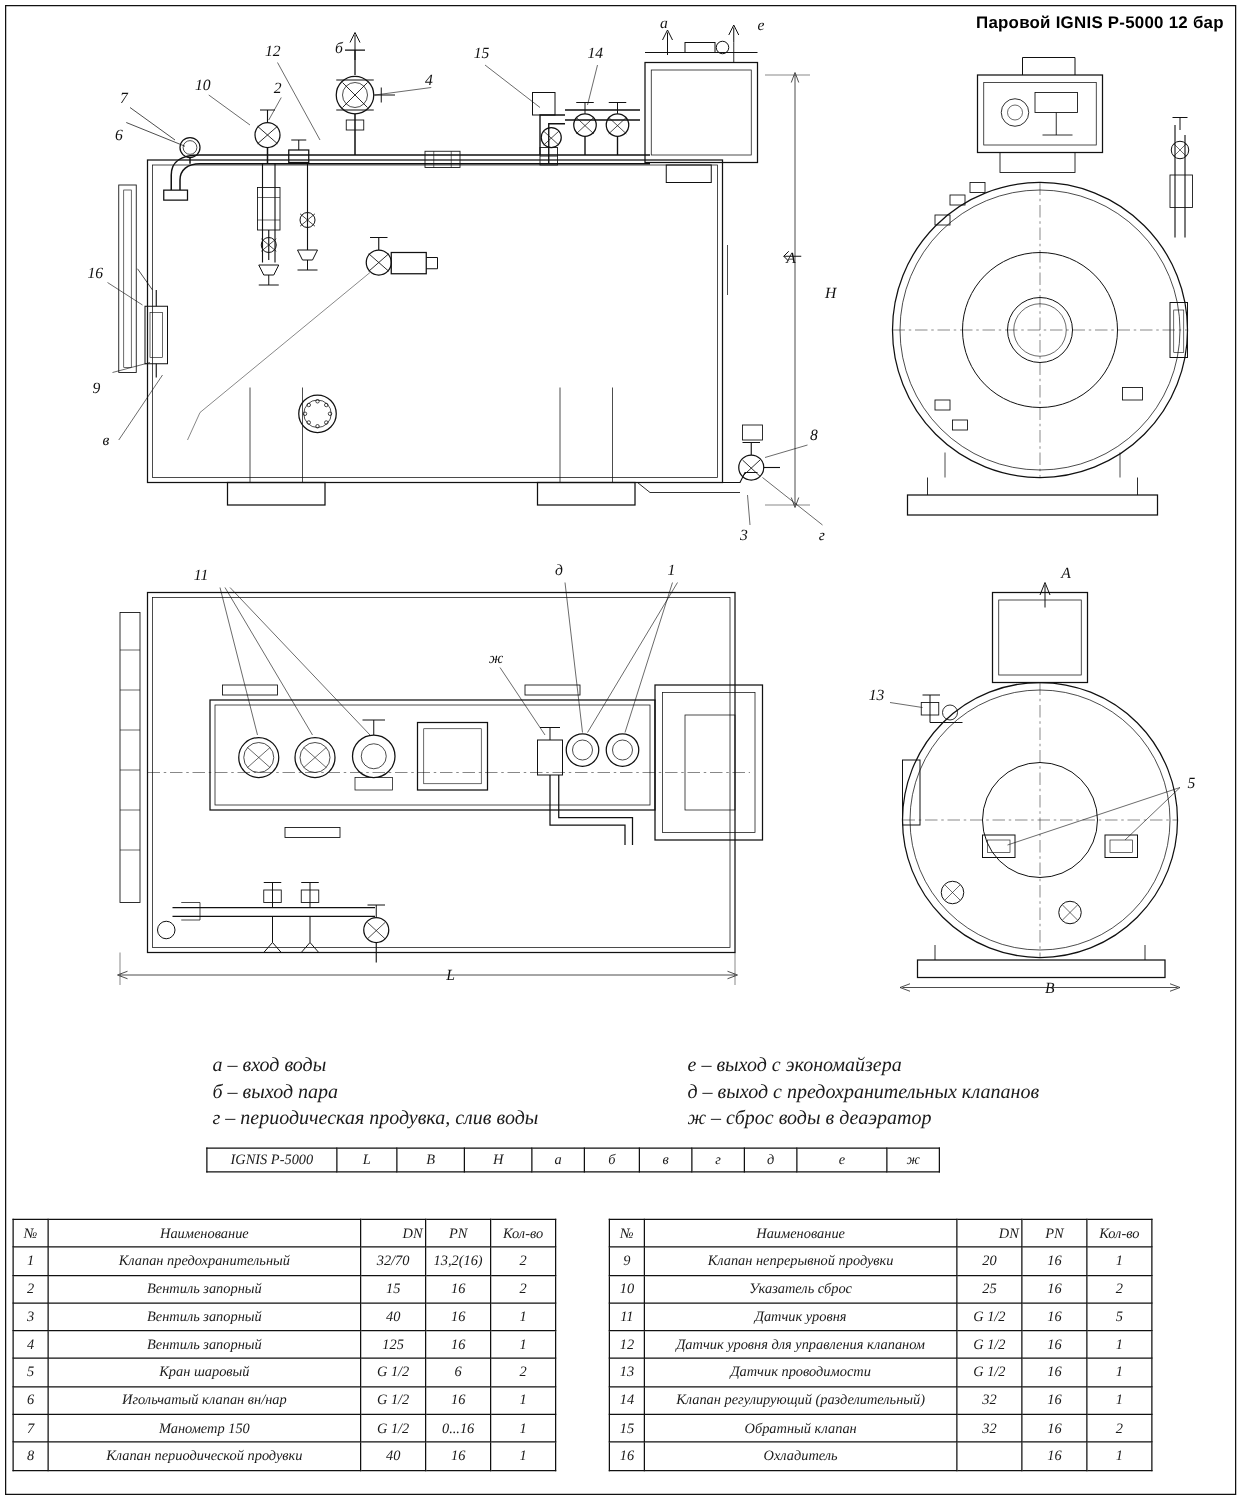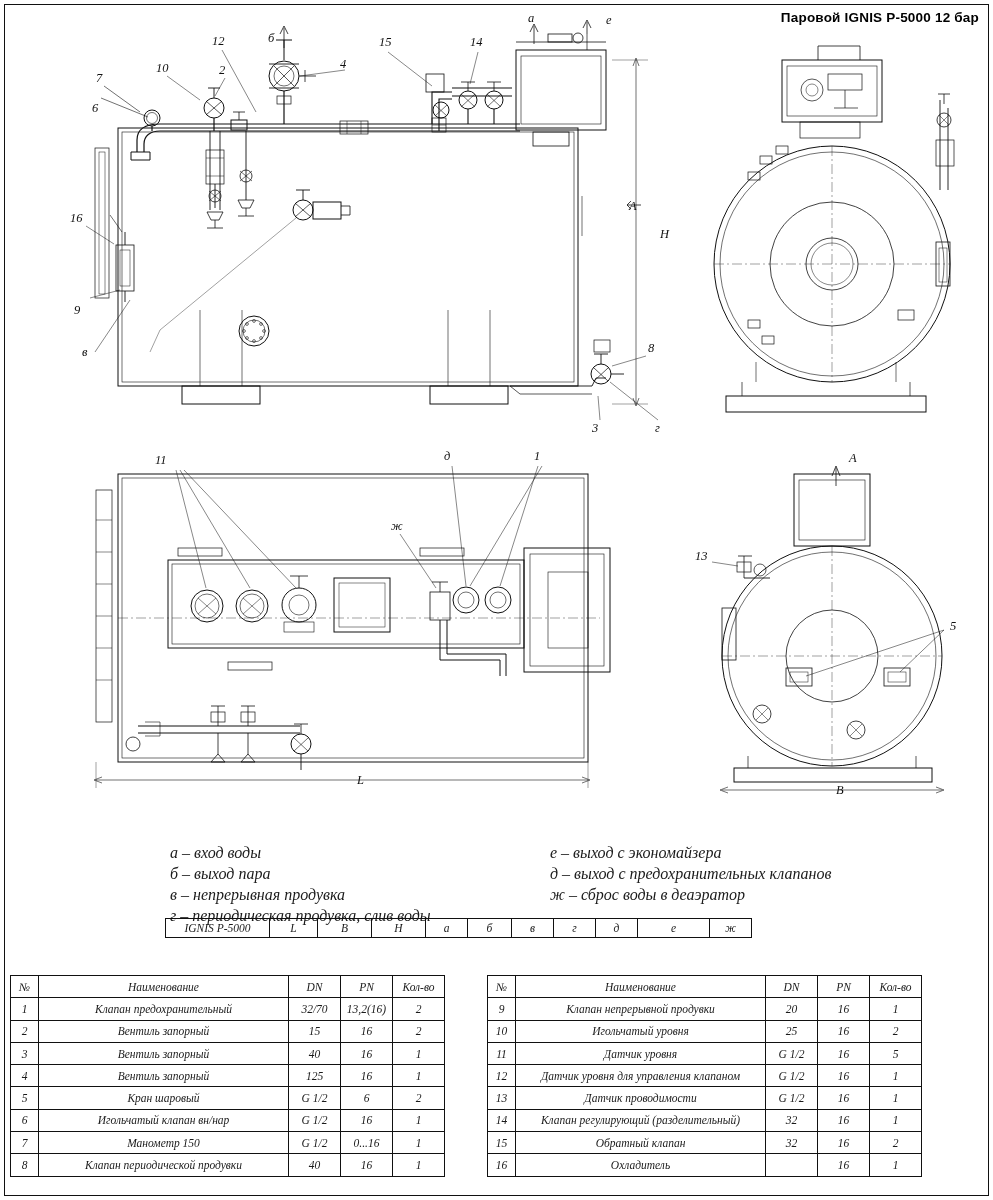--- a/index.html
+++ b/index.html
@@ -48,21 +48,21 @@
     font-family:"Liberation Serif", serif; font-style:italic; font-size:11.5px;
   }
   .parts.left { left:10px; }
   .parts.right { left:487px; }
   .parts td, .parts th {
     border:1px solid #111; height:22.3px; padding:0 2px; text-align:center;
     font-weight:normal;
   }
   .parts .c-no { width:28px; }
   .parts .c-name { width:250px;text-align:center; }
-  .parts .c-dn { width:52px; }
+  .parts .c-dn { width:52px;text-align:right; }
   .parts .c-pn { width:52px; }
   .parts .c-qty { width:52px; }
   .lbl { font-family:"Liberation Serif", serif; font-style:italic; font-size:12.5px; }
 </style>
 </head>
 <body>
 
 <div class="page-border"></div>
 
 <div class="title">Паровой IGNIS P-5000 12 бар</div>
@@ -399,21 +399,20 @@
     <text x="950" y="630">5</text>
     <text x="836" y="794">В</text>
   </g>
 </svg>
 </div>
 
 <div class="legend">
   <div class="col col1">
     <div>а – вход воды</div>
     <div>б – выход пара</div>
-    <div>в – непрерывная продувка</div>
     <div>г – периодическая продувка, слив воды</div>
   </div><div class="col col2">
     <div>е – выход с  экономайзера</div>
     <div>д – выход с предохранительных клапанов</div>
     <div>ж – сброс воды в деаэратор</div>
   </div>
 </div>
 
 <table class="spec-table">
   <tbody>
@@ -516,21 +515,21 @@
   <tbody>
     <tr>
         <td>9</td>
         <td>Клапан непрерывной продувки</td>
         <td>20</td>
         <td>16</td>
         <td>1</td>
       </tr>
     <tr>
         <td>10</td>
-        <td>Игольчатый уровня</td>
+        <td>Указатель сброс</td>
         <td>25</td>
         <td>16</td>
         <td>2</td>
       </tr>
     <tr>
         <td>11</td>
         <td>Датчик уровня</td>
         <td>G 1/2</td>
         <td>16</td>
         <td>5</td>

